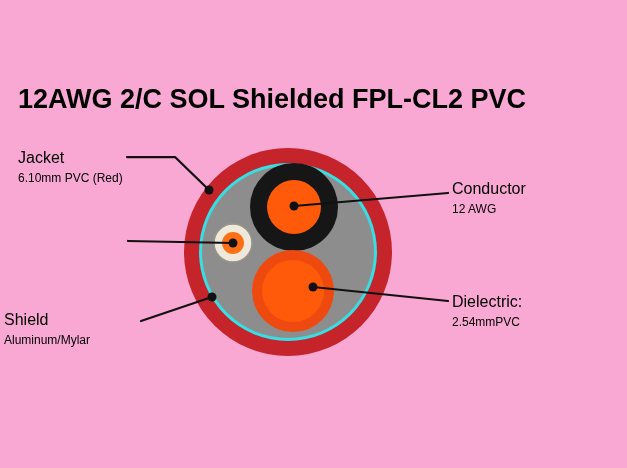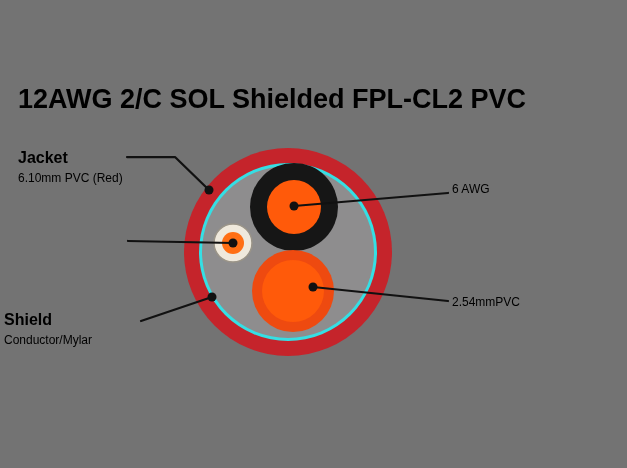--- a/index.html
+++ b/index.html
@@ -1,21 +1,21 @@
 <!DOCTYPE html>
 <html><head>
 <meta charset="utf-8">
 <style>
   html, body { margin: 0; padding: 0; }
   body { font-family: "Liberation Sans", sans-serif; background: #ffffff; }
   .canvas {
     position: relative;
     width: 627px;
     height: 468px;
-    background: #737373;
+    background: #f9a8d4;
     overflow: hidden;
   }
   .title {
     position: absolute;
     left: 18px;
     top: 84px;
     margin: 0;
     font-size: 27px;
     font-weight: bold;
     color: #000000;
@@ -34,21 +34,21 @@
     stroke-linecap: round;
     stroke-linejoin: round;
   }
   .dot { fill: #111111; }
   .label {
     position: absolute;
     color: #000000;
     line-height: 20px;
     white-space: nowrap;
   }
-  .label-heading { font-size: 16px; font-weight: bold; }
+  .label-heading { font-size: 16px; font-weight: normal; }
   .label-detail { font-size: 12px; }
   .lbl-jacket     { left: 18px;  top: 148px; }
   .lbl-drain      { left: 18px;  top: 216px; }
   .lbl-shield     { left: 4px;  top: 310px; }
   .lbl-conductor  { left: 452px; top: 179px; }
   .lbl-dielectric { left: 452px; top: 292px; }
 </style>
 </head>
 <body>
 
@@ -87,24 +87,26 @@
   <div class="label lbl-jacket">
     <div class="label-heading">Jacket</div>
     <div class="label-detail">6.10mm PVC (Red)</div>
   </div>
 
   <div class="label lbl-drain">
   </div>
 
   <div class="label lbl-shield">
     <div class="label-heading">Shield</div>
-    <div class="label-detail">Conductor/Mylar</div>
+    <div class="label-detail">Aluminum/Mylar</div>
   </div>
 
   <div class="label lbl-conductor">
-    <div class="label-detail">6 AWG</div>
+    <div class="label-heading">Conductor</div>
+    <div class="label-detail">12 AWG</div>
   </div>
 
   <div class="label lbl-dielectric">
+    <div class="label-heading">Dielectric:</div>
     <div class="label-detail">2.54mmPVC</div>
   </div>
 
 </div>
 
 </body></html>

